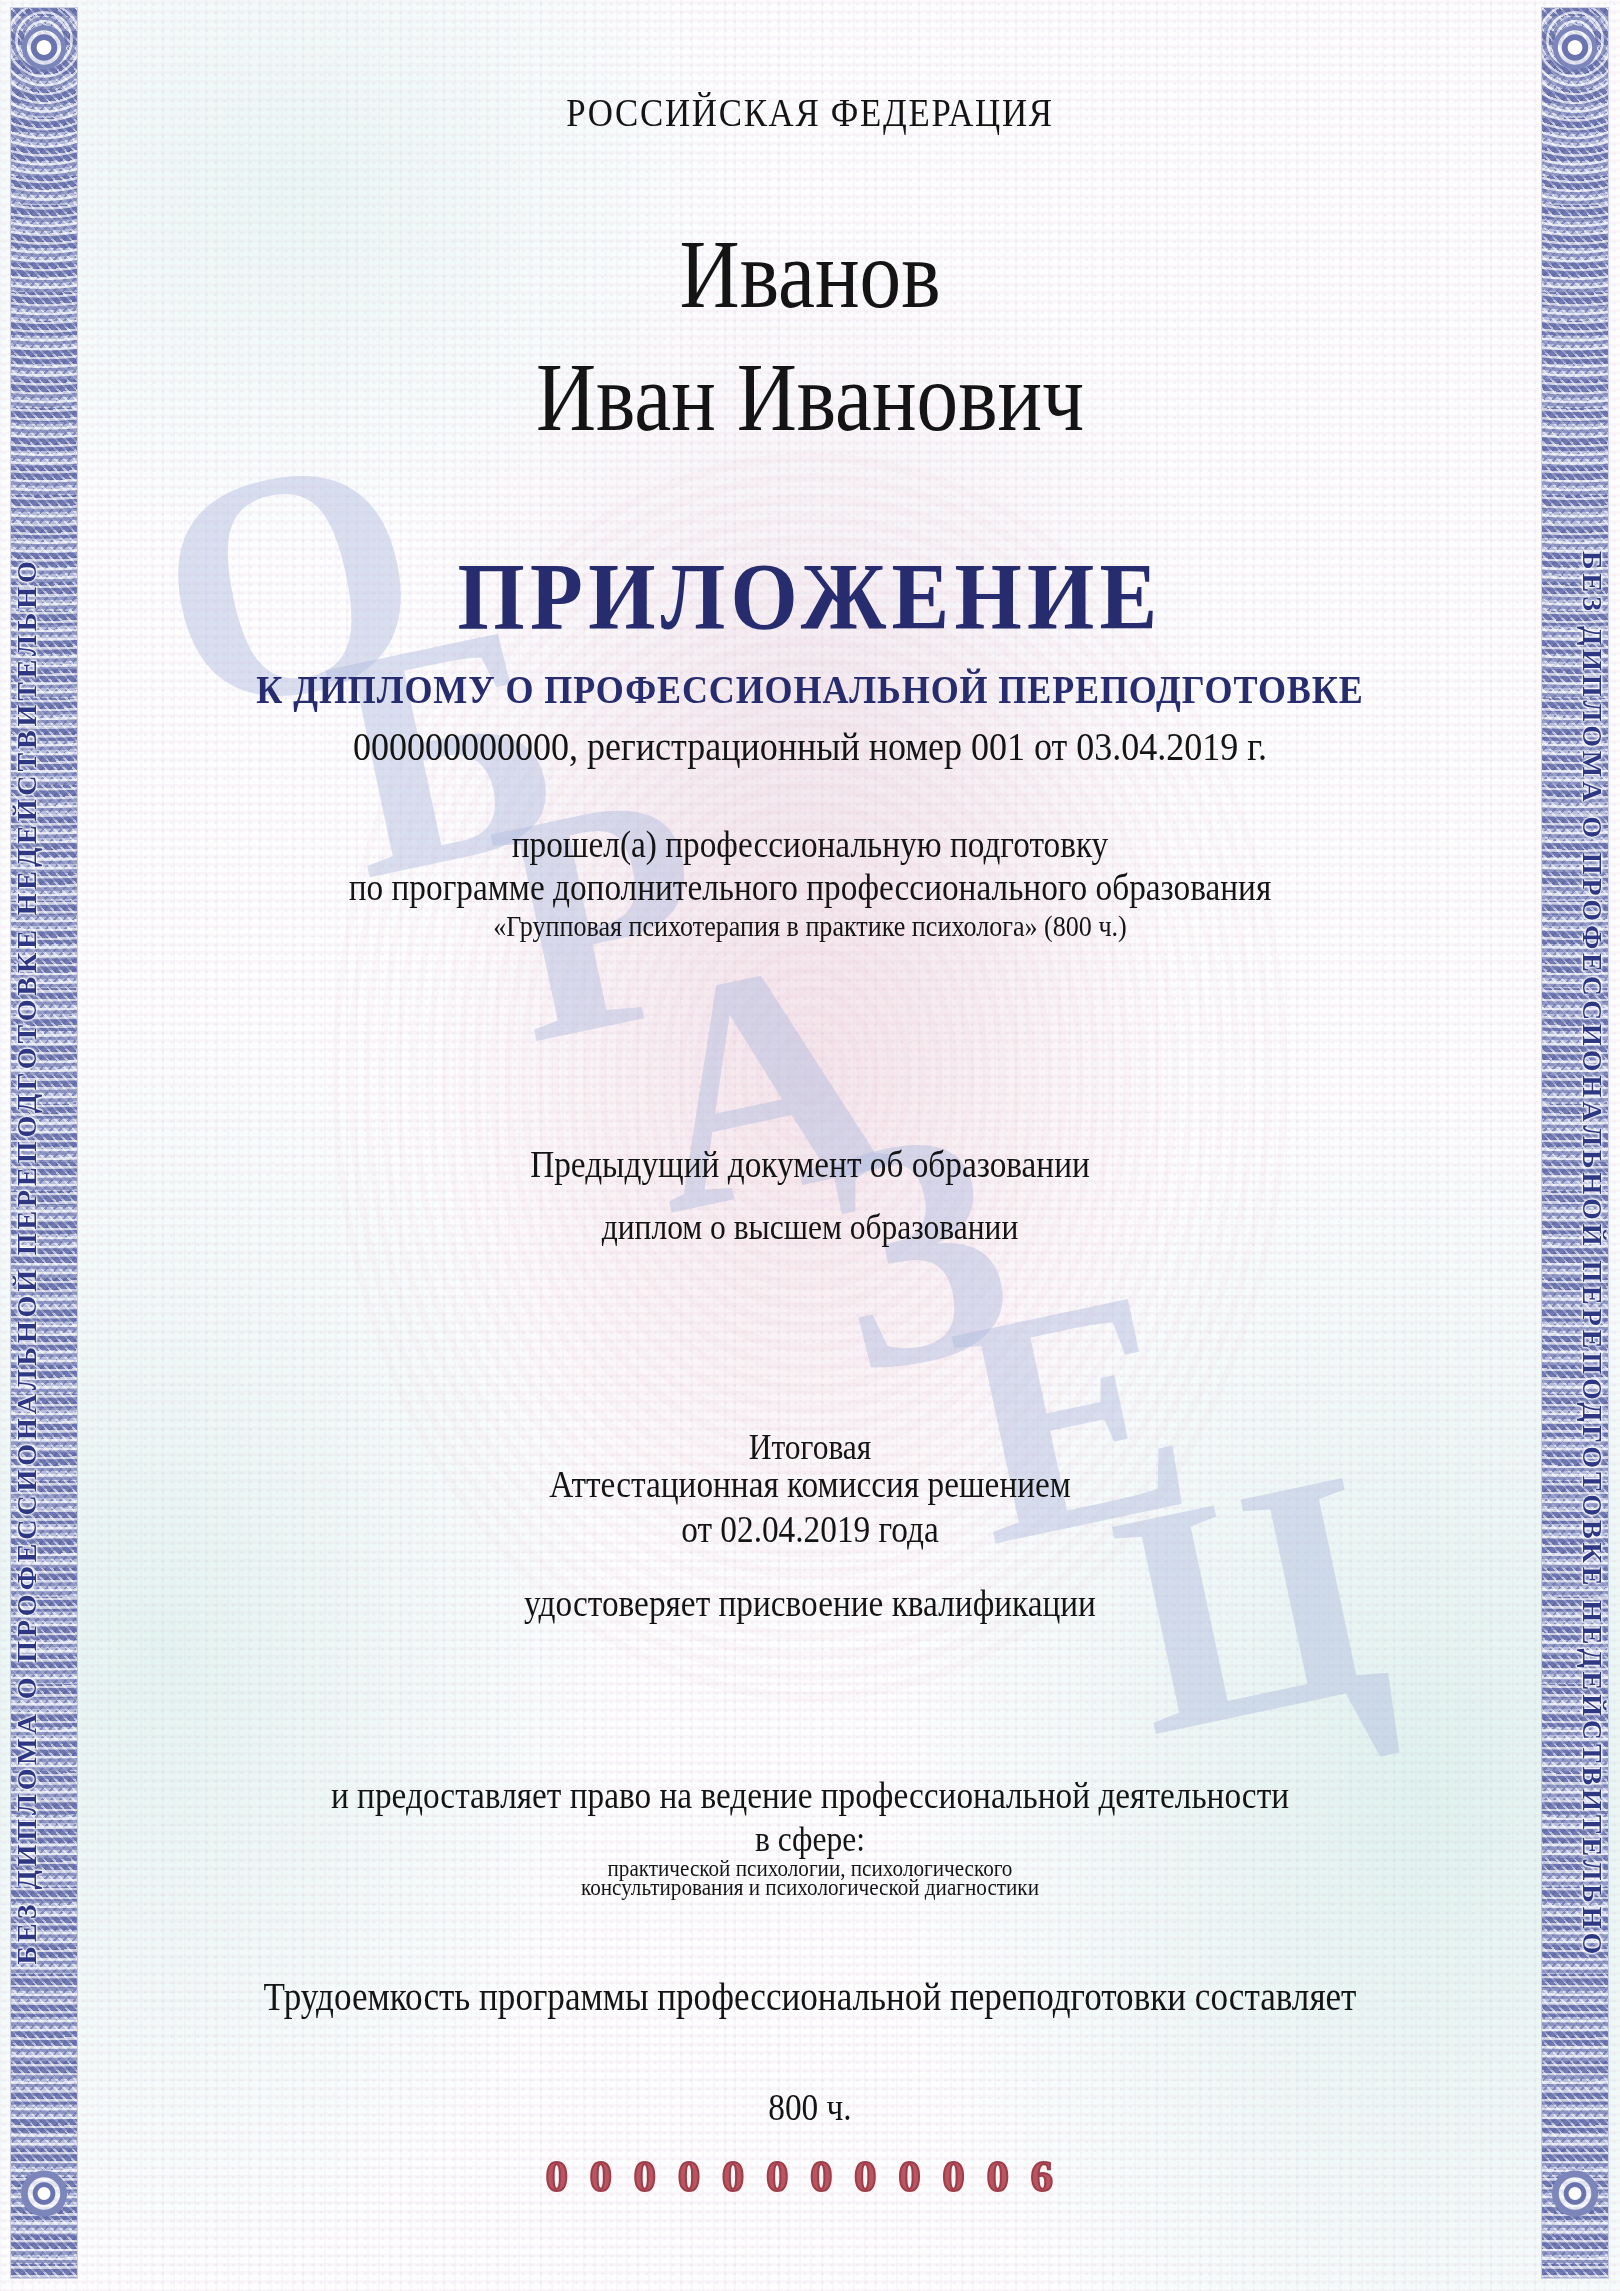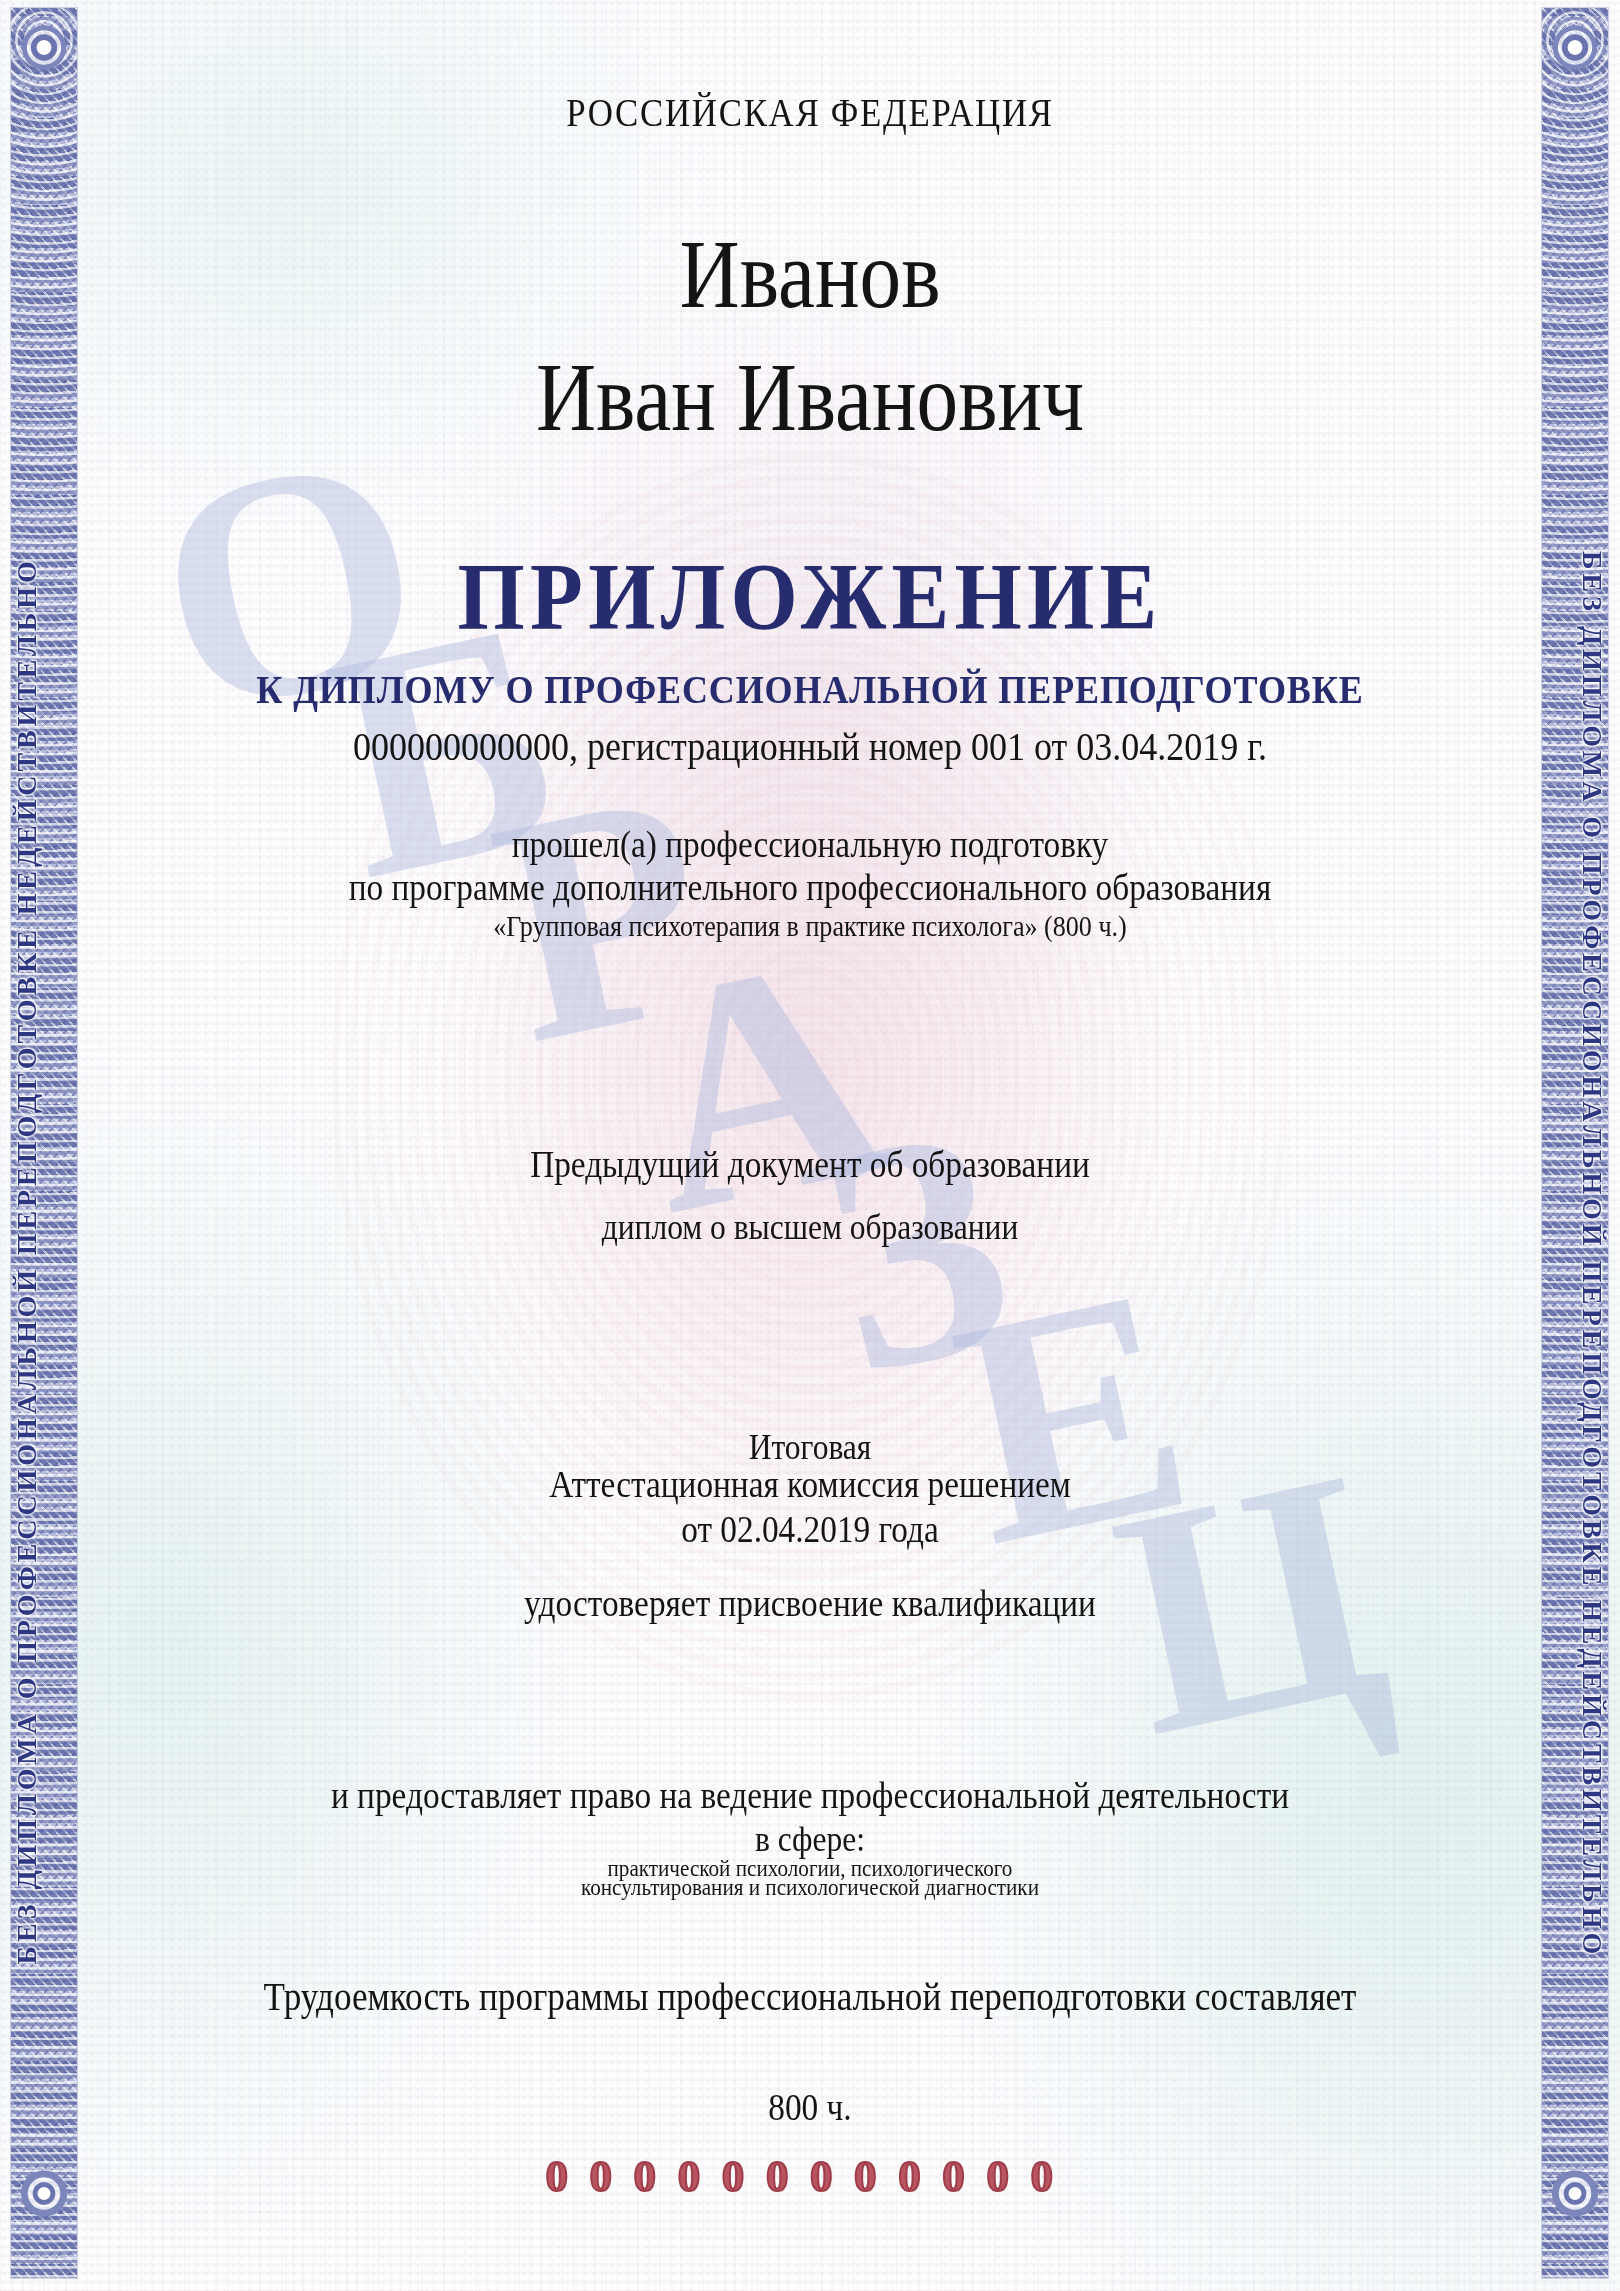--- a/index.html
+++ b/index.html
@@ -131,16 +131,16 @@
   <div class="line cond" style="top:1584px;font-size:37px">удостоверяет присвоение квалификации</div>
 
   <div class="line cond" style="top:1776px;font-size:37px">и предоставляет право на ведение профессиональной деятельности</div>
   <div class="line cond" style="top:1821px;font-size:35px">в сфере:</div>
   <div class="line cond" style="top:1856px;font-size:23.5px">практической психологии, психологического</div>
   <div class="line cond" style="top:1875px;font-size:23.5px">консультирования и психологической диагностики</div>
 
   <div class="line cond" style="top:1976px;font-size:39px">Трудоемкость программы профессиональной переподготовки составляет</div>
   <div class="line cond" style="top:2088px;font-size:37px">800 ч.</div>
 
-  <div class="line serial" style="top:2152px;font-size:45px">000000000000</div>
+  <div class="line serial" style="top:2152px;font-size:45px">000000000006</div>
 
 </div>
 
 
 </body></html>

